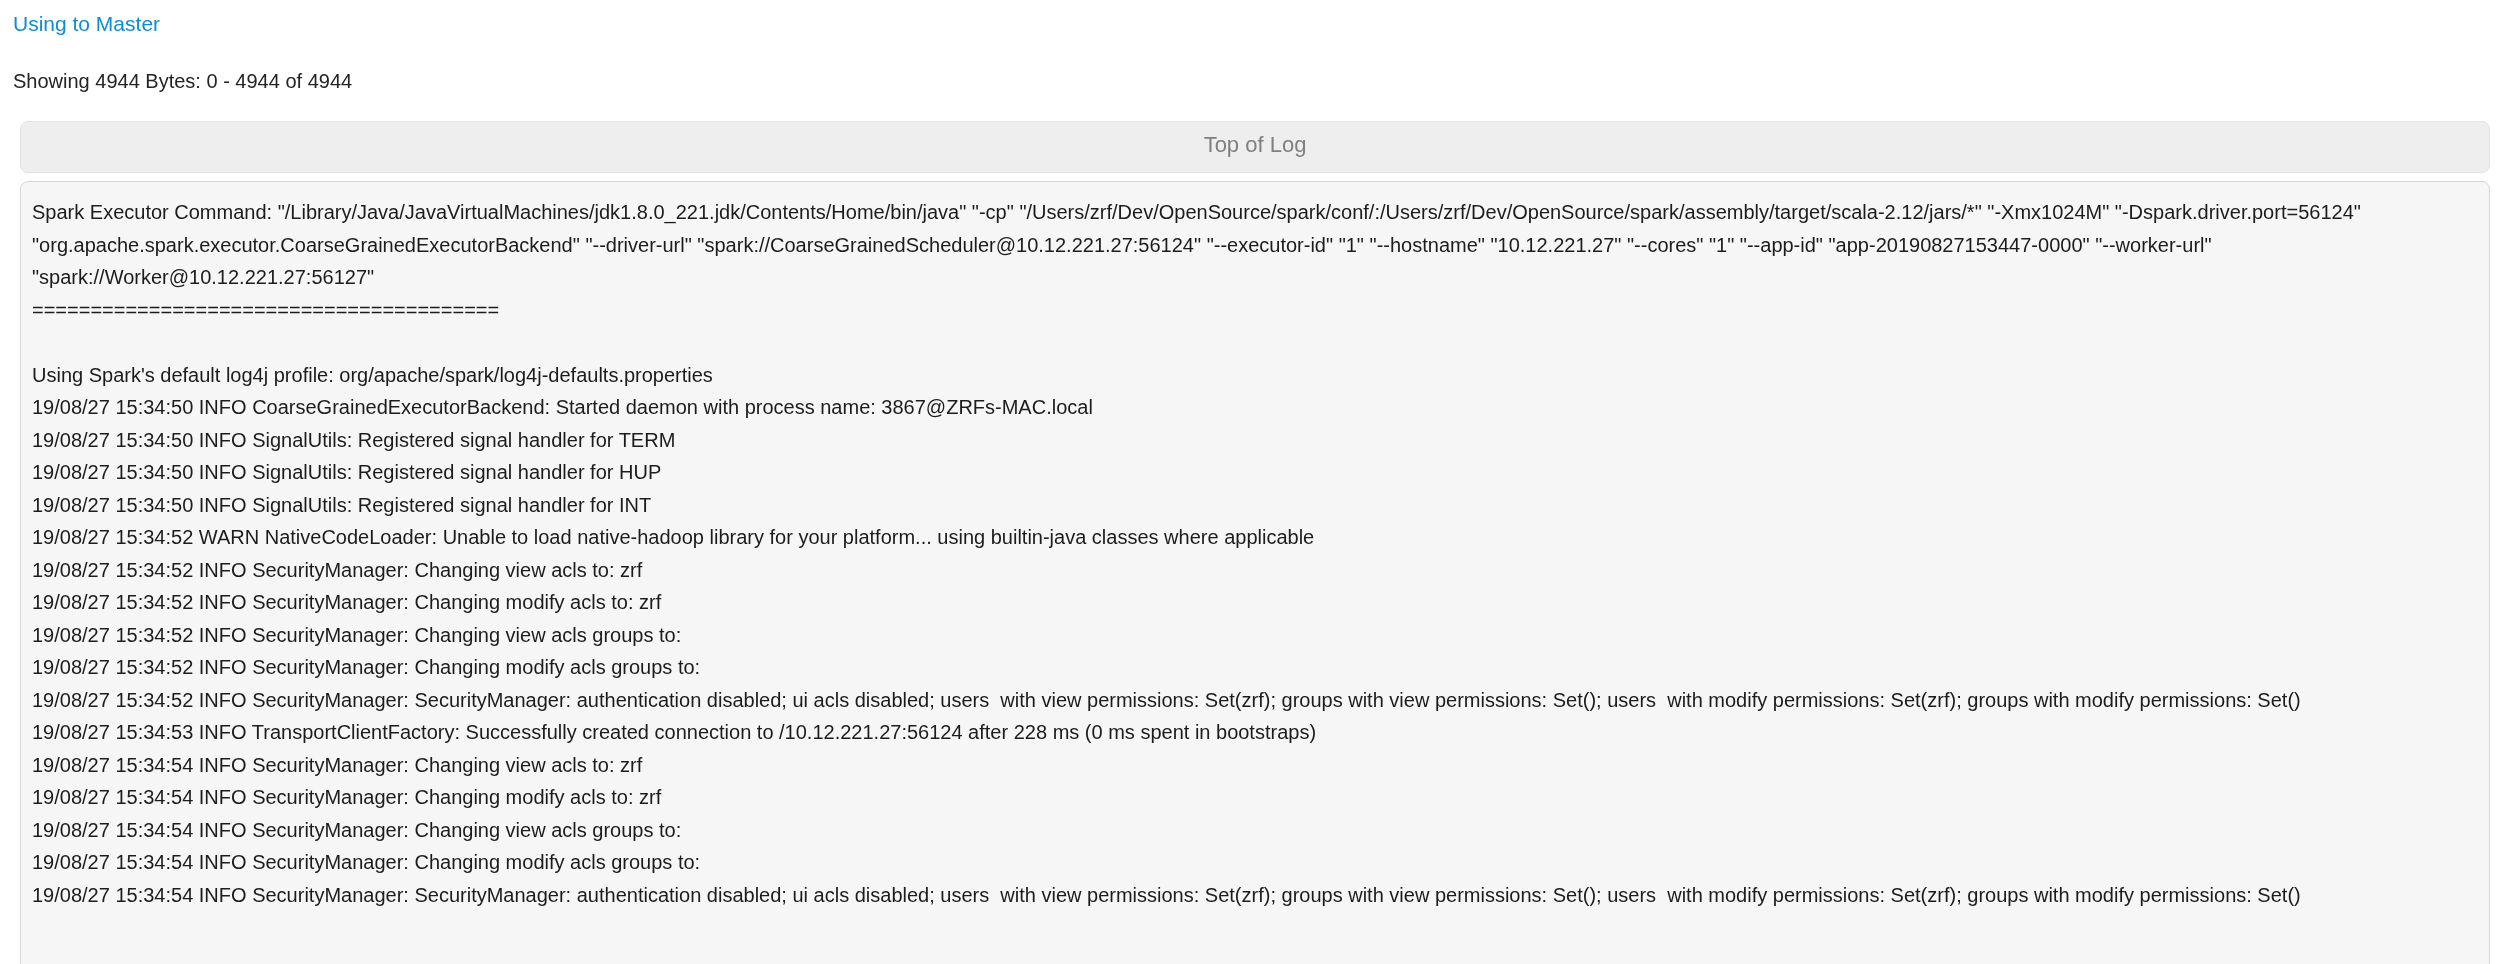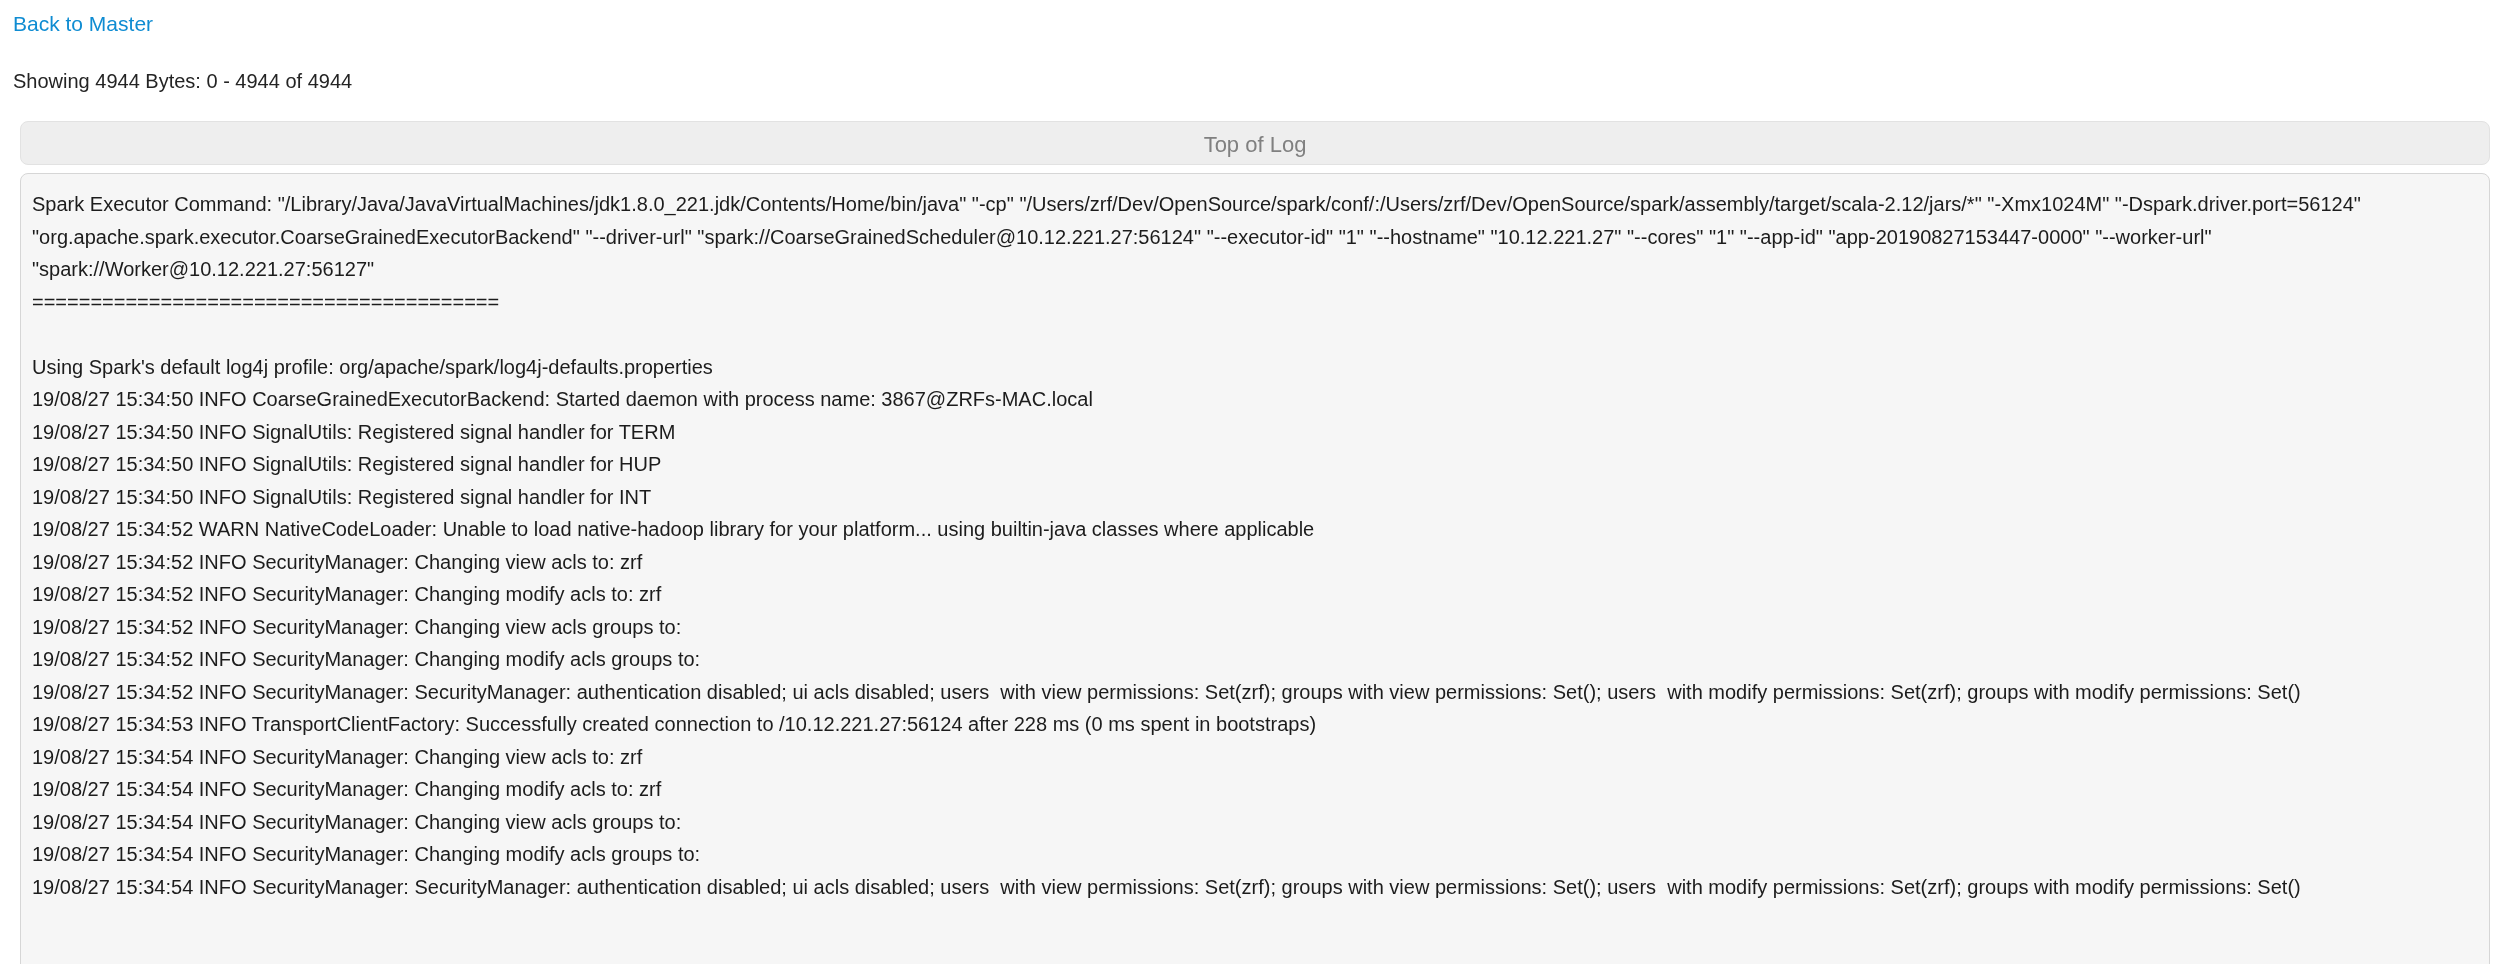--- a/index.html
+++ b/index.html
@@ -26,21 +26,21 @@
     text-decoration: none;
     cursor: pointer;
   }
   .byte-range {
     margin-top: 34px;
     font-size: 20px;
     color: #242424;
   }
   .log-header-bar {
     margin: 28px 7px 0 7px;
-    height: 44px;
+    height: 52px;
     line-height: 46px;
     text-align: center;
     background: #eeeeee;
     border: 1px solid #e2e2e2;
     border-radius: 8px;
     cursor: pointer;
   }
   .log-header-label {
     font-size: 22px;
     color: #808080;
@@ -58,21 +58,21 @@
     white-space: pre-wrap;
     word-wrap: break-word;
     min-height: 820px;
   }
 </style>
 </head>
 <body>
 
 <div class="page">
 
-  <a class="back-link" href="#">Back to Master</a>
+  <a class="back-link" href="#">Using to Master</a>
 
   <div class="byte-range">Showing 4944 Bytes: 0 - 4944 of 4944</div>
 
   <div class="log-header-bar">
     <span class="log-header-label">Top of Log</span>
   </div>
 
   <pre class="log-box">Spark Executor Command: "/Library/Java/JavaVirtualMachines/jdk1.8.0_221.jdk/Contents/Home/bin/java" "-cp" "/Users/zrf/Dev/OpenSource/spark/conf/:/Users/zrf/Dev/OpenSource/spark/assembly/target/scala-2.12/jars/*" "-Xmx1024M" "-Dspark.driver.port=56124" "org.apache.spark.executor.CoarseGrainedExecutorBackend" "--driver-url" "spark://CoarseGrainedScheduler@10.12.221.27:56124" "--executor-id" "1" "--hostname" "10.12.221.27" "--cores" "1" "--app-id" "app-20190827153447-0000" "--worker-url" "spark://Worker@10.12.221.27:56127"
 ========================================
 

